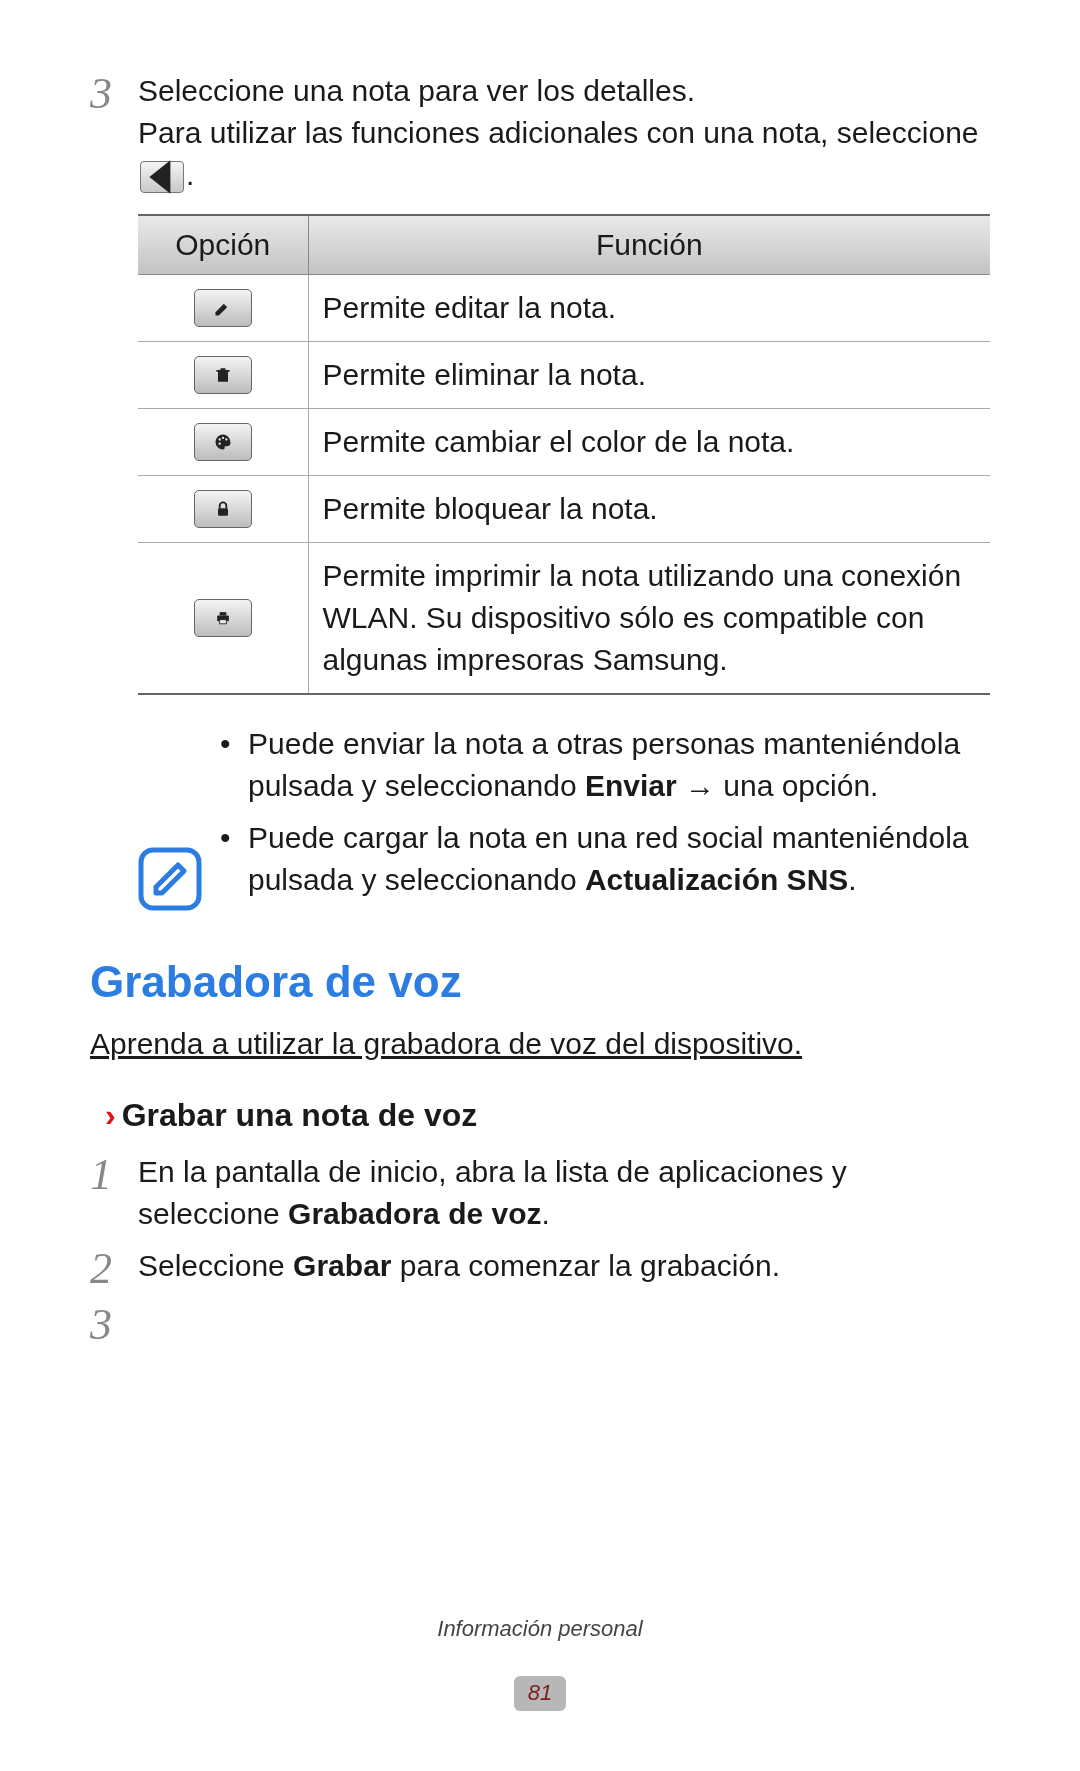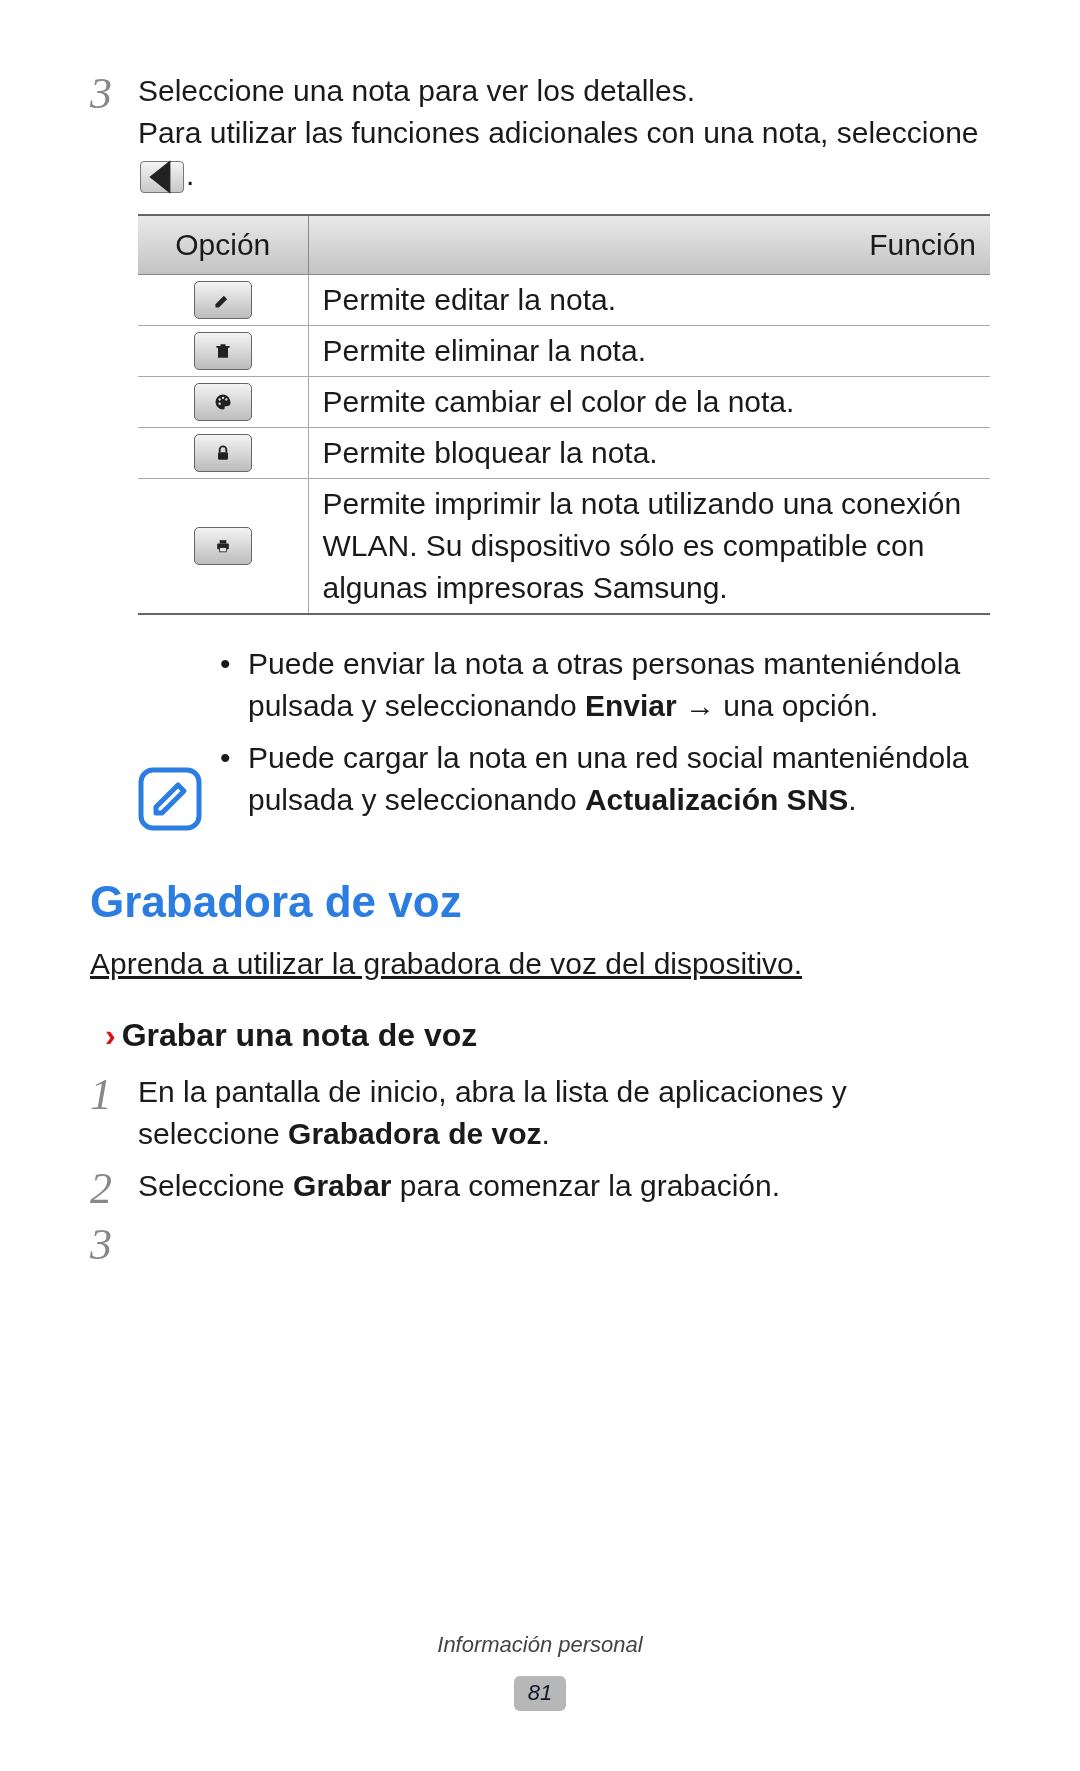--- a/index.html
+++ b/index.html
@@ -45,30 +45,30 @@
     margin: 0 2px;
   }
   .table-wrap {
     margin: 18px 0 28px 48px;
     border-top: 2px solid #666;
     border-bottom: 2px solid #666;
   }
   table { width: 100%; border-collapse: collapse; }
   th {
     background: linear-gradient(#e9e9e9,#c3c3c3);
-    text-align: right;
+    text-align: center;
     font-weight: normal;
     padding: 8px 14px;
     border-right: 1px solid #888;
     border-bottom: 1px solid #888;
     font-size: 30px;
   }
   th:last-child { border-right: none; }
   td {
-    padding: 4px 14px;
+    padding: 12px 14px;
     border-right: 1px solid #aaa;
     border-bottom: 1px solid #aaa;
     vertical-align: middle;
     font-size: 30px;
   }
   tr:last-child td { border-bottom: none; }
   td:last-child { border-right: none; }
   .opt-cell { width: 170px; text-align: center; }
   .opt-btn {
     display: inline-flex;
@@ -125,26 +125,26 @@
     bottom: 60px;
     left: 0;
     width: 1080px;
     text-align: center;
   }
   .footer-label {
     font-style: italic;
     font-size: 22px;
     color: #444;
     display: block;
-    margin-bottom: 8px;
+    margin-bottom: 24px;
   }
   .page-badge {
     display: inline-block;
     background: #b7b7b7;
-    color: #0f172a;
+    color: #7f1d1d;
     border-radius: 6px;
     padding: 2px 14px;
     font-size: 22px;
     font-style: italic;
   }
 </style>
 </head>
 <body>
 
 <div class="step">

